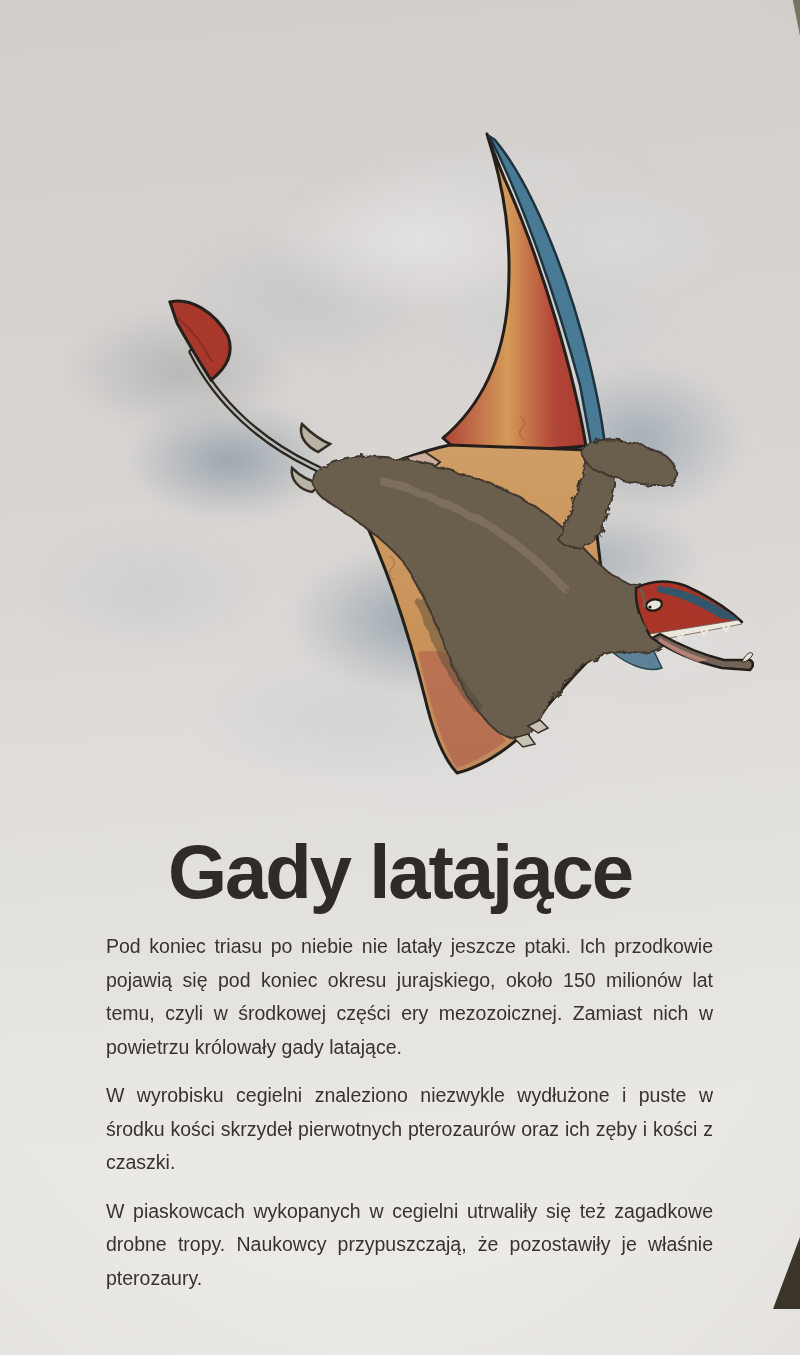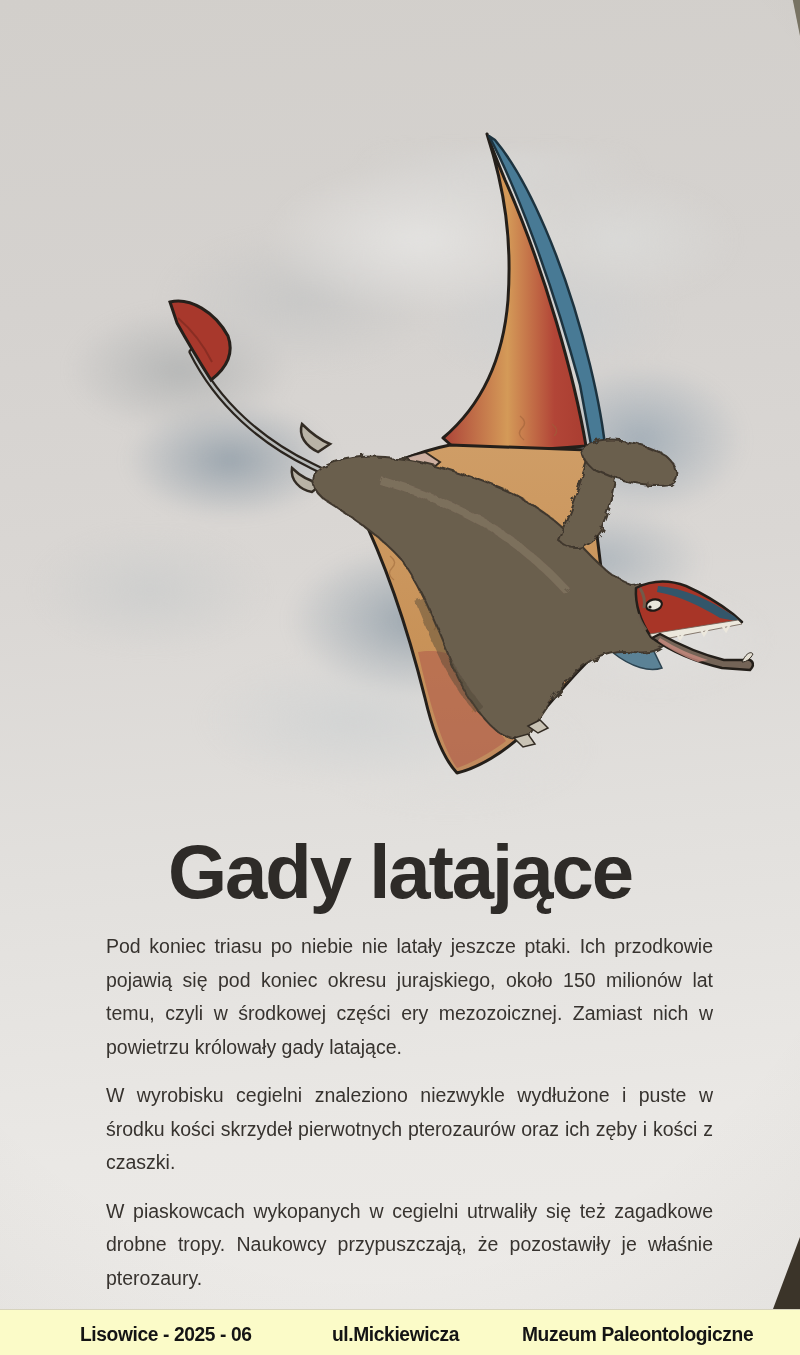--- a/index.html
+++ b/index.html
@@ -159,19 +159,14 @@
   <div class="copy">
     <p>Pod koniec triasu po niebie nie latały jeszcze ptaki. Ich przodkowie pojawią się pod koniec okresu jurajskiego, około 150 milionów lat temu, czyli w środkowej części ery mezozoicznej. Zamiast nich w powietrzu królowały gady latające.</p>
     <p>W wyrobisku cegielni znaleziono niezwykle wydłużone i puste w środku kości skrzydeł pierwotnych pterozaurów oraz ich zęby i kości z czaszki.</p>
     <p>W piaskowcach wykopanych w cegielni utrwaliły się też zagadkowe drobne tropy. Naukowcy przypuszczają, że pozostawiły je właśnie pterozaury.</p>
   </div>
 
   <div class="vignette"></div>
   <div class="corner-top-right"></div>
   <div class="corner-bottom-right"></div>
 
-  <div class="caption-bar">
-    <span class="cap-left">Lisowice - 2025 - 06</span>
-    <span class="cap-mid">ul.Mickiewicza</span>
-    <span class="cap-right">Muzeum Paleontologiczne</span>
-  </div>
 
 </div>
 
 </body></html>

